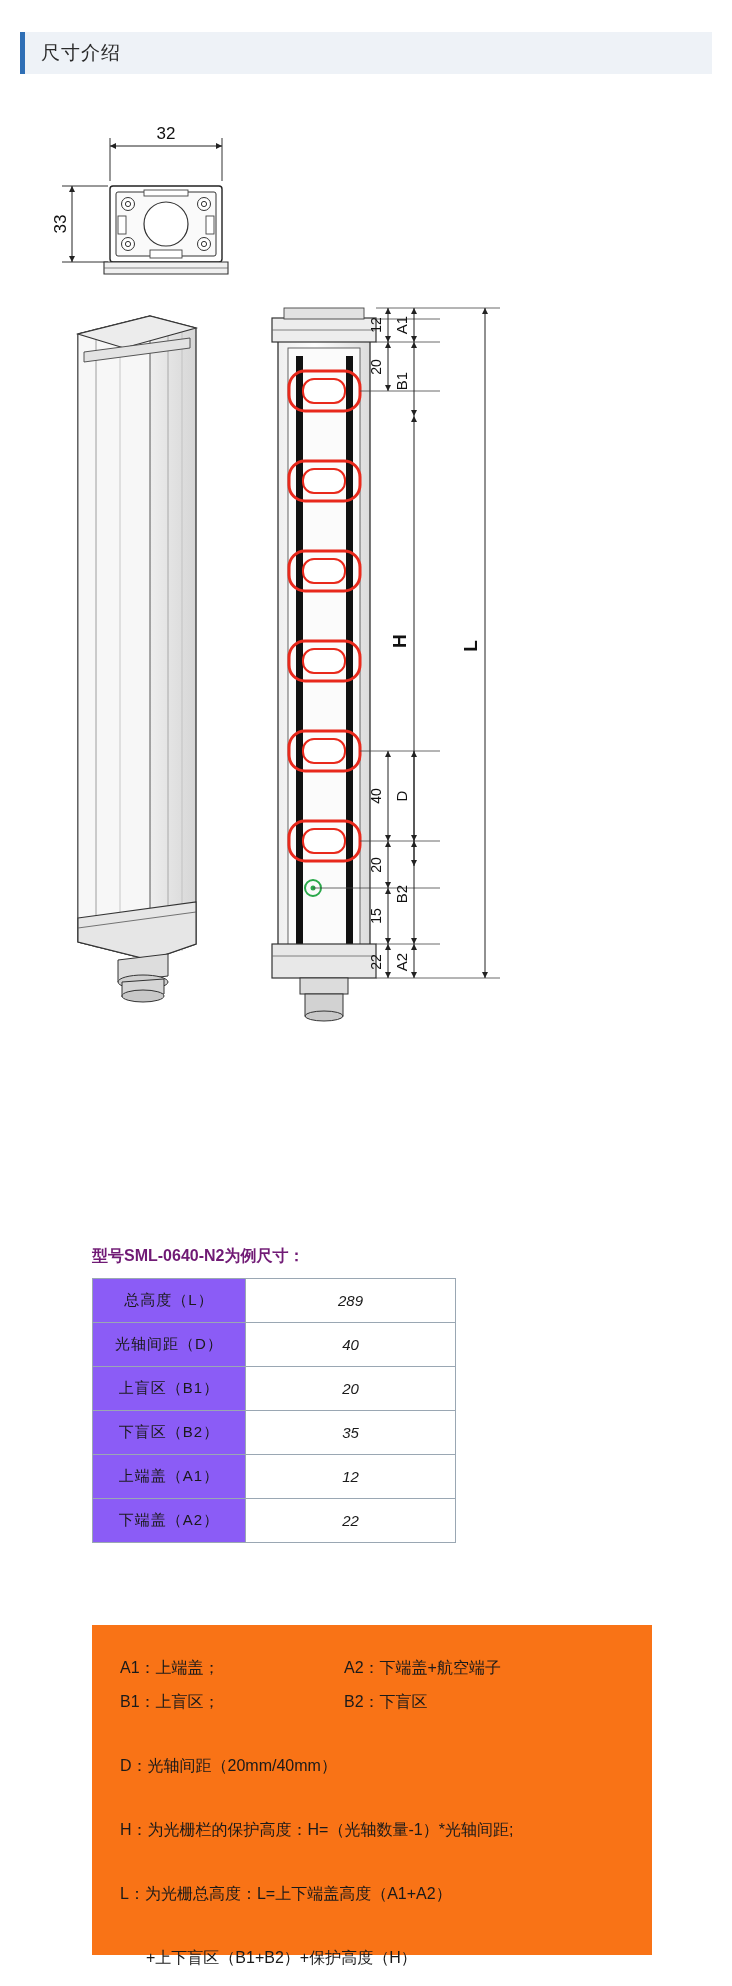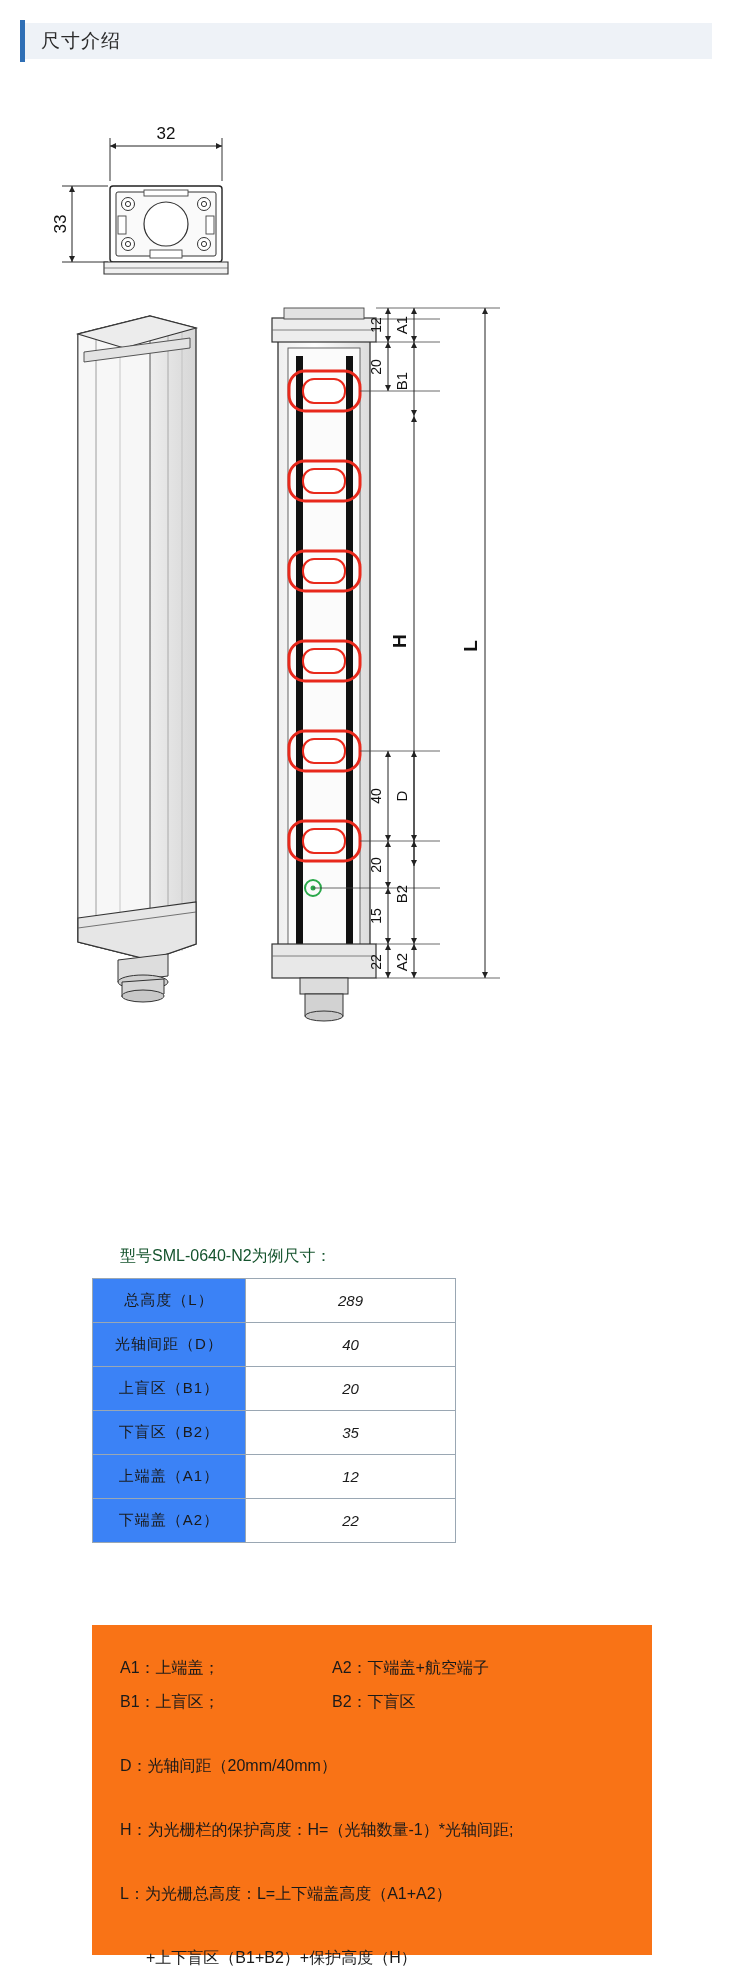--- a/index.html
+++ b/index.html
@@ -11,23 +11,23 @@
     font-family: "Liberation Sans", sans-serif;
     color: #1a1a1a;
     position: relative;
     overflow: hidden;
   }
 
   
   .header {
     position: absolute;
     left: 20px;
-    top: 23px;
+    top: 32px;
     width: 692px;
-    height: 36px;
+    height: 42px;
     background: #eef2f7;
     display: flex;
     align-items: center;
   }
   .header .bar {
     width: 5px;
     height: 42px;
     background: #2f6fb5;
   }
   .header .title {
@@ -45,41 +45,40 @@
     width: 732px;
     height: 1130px;
   }
 
   
   .table-caption {
     position: absolute;
     left: 92px;
     top: 1246px;
     font-size: 16px;
-    font-weight: normal;
-    color: #14532d;
-    margin-left: 28px;
+    font-weight: bold;
+    color: #701a75;
   }
   table.spec {
     position: absolute;
     left: 92px;
     top: 1278px;
     border-collapse: collapse;
     width: 364px;
   }
   table.spec td {
     border: 1px solid #9aa7b3;
     height: 44px;
     font-size: 15px;
     text-align: center;
     color: #1a1a1a;
   }
   table.spec td.label {
     width: 150px;
-    background: #3b82f6;
+    background: #8b5cf6;
     letter-spacing: 1px;
   }
   table.spec td.value {
     width: 206px;
     background: #ffffff;
     font-style: italic;
   }
 
   
   .legend {
@@ -92,21 +91,21 @@
     padding: 26px 28px;
   }
   .legend .row {
     display: flex;
     font-size: 16px;
     line-height: 34px;
     color: #1a1a1a;
     white-space: nowrap;
   }
   .legend .c1 { width: 212px; }
-  .legend .c2 { flex: 1; }
+  .legend .c2 { flex: 1; margin-left: 12px; }
   .legend .full { font-size: 16px; line-height: 34px; white-space: nowrap; margin-top: 30px; }
   .legend .indent { padding-left: 26px; }
 </style>
 </head>
 <body>
 
 <div class="header">
   <div class="bar"></div>
   <div class="title">尺寸介绍</div>
 </div>

